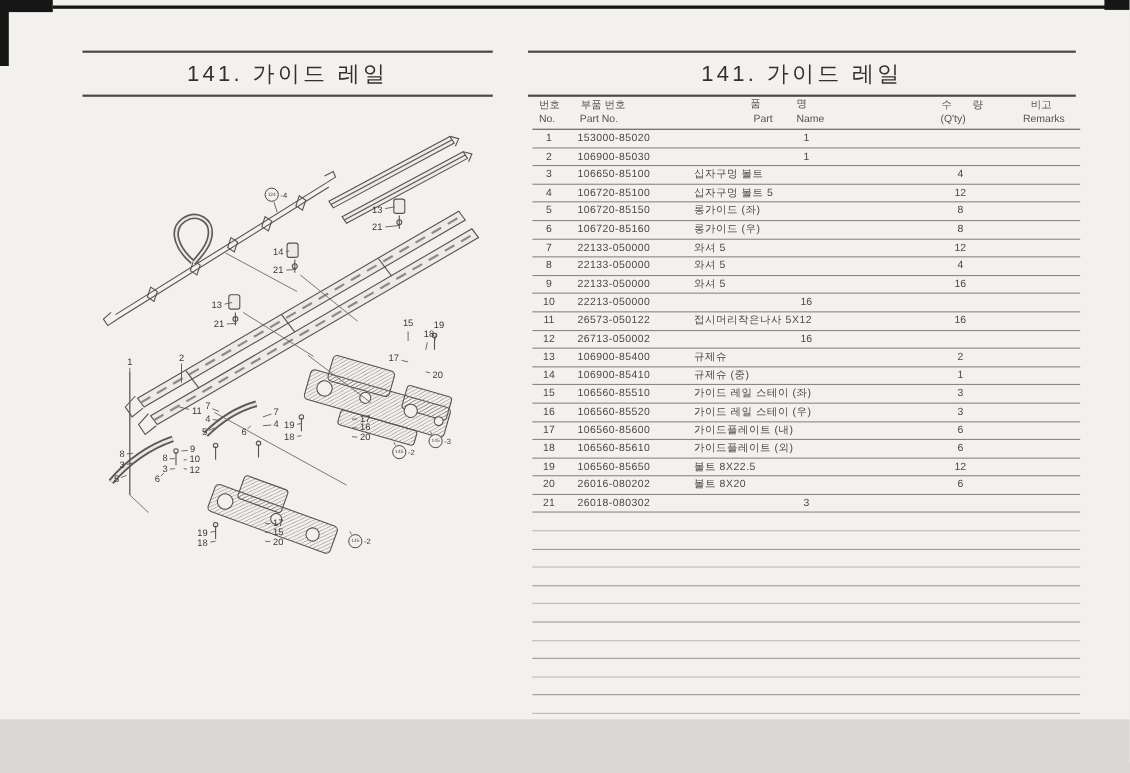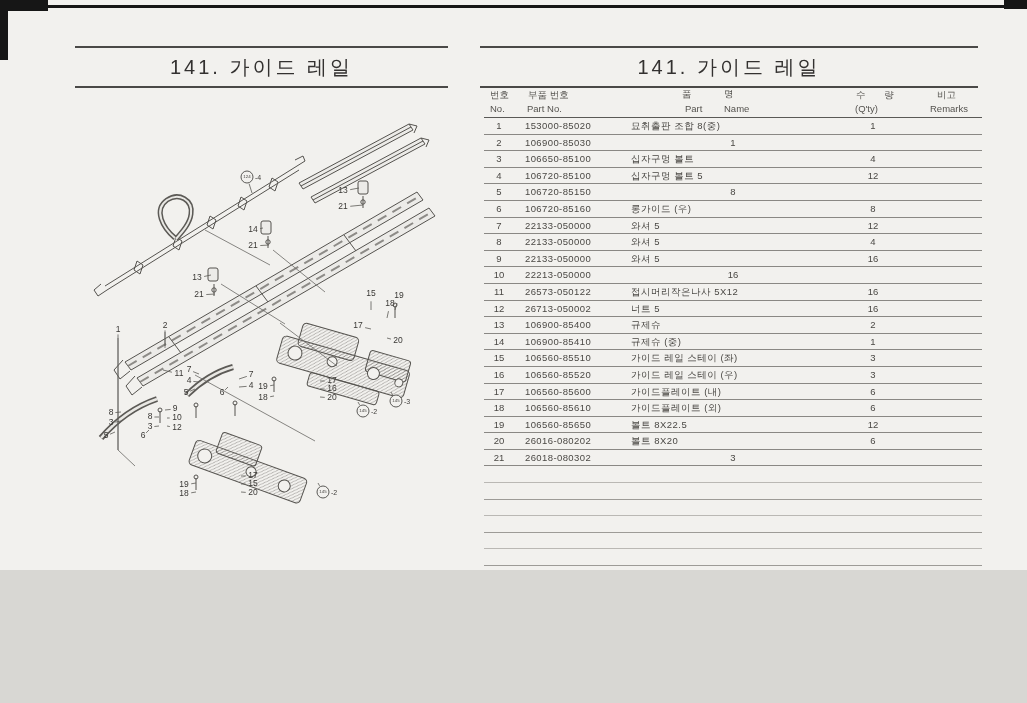--- a/index.html
+++ b/index.html
@@ -2,21 +2,21 @@
 <html><head>
 <meta charset="utf-8">
 <style>
   html,body{margin:0;padding:0;}
   body{
     background:#d8d7d3;
     font-family:"Liberation Sans","DejaVu Sans",sans-serif;
     -webkit-font-smoothing:antialiased;
   }
   .sheet{
-    position:relative;width:1027px;height:570px;
+    position:relative;width:1027px;height:654px;
     background:#f2f1ee;overflow:hidden;color:#45433f;
   }
   
   .scan{position:absolute;background:#161616;}
   
   .title-block{position:absolute;border-top:2px solid #4a4947;border-bottom:2px solid #4a4947;
     display:flex;align-items:center;justify-content:center;}
   .title-block .t{font-size:20px;letter-spacing:3px;color:#333130;}
   
   .tbl{position:absolute;left:484px;top:84px;width:498px;}
@@ -360,21 +360,20 @@
       <span style="left:240px;top:19px">Name</span>
       <span style="left:372px;top:5px;letter-spacing:8px">수 량</span>
       <span style="left:371px;top:19px">(Q'ty)</span>
       <span style="left:453px;top:5px">비고</span>
       <span style="left:446px;top:19px">Remarks</span>
     </div>
     <div>
         <div class="tbl-row">
           <div class="c-no">1</div>
           <div class="c-pn">153000-85020</div>
-          <div class="c-name">묘취출판 조합 8(중)</div>
           <div class="c-qty">1</div>
           <div class="c-rem"></div>
         </div>
         <div class="tbl-row">
           <div class="c-no">2</div>
           <div class="c-pn">106900-85030</div>
           <div class="c-qty">1</div>
           <div class="c-rem"></div>
         </div>
         <div class="tbl-row">
@@ -387,20 +386,21 @@
         <div class="tbl-row">
           <div class="c-no">4</div>
           <div class="c-pn">106720-85100</div>
           <div class="c-name">십자구멍 볼트 5</div>
           <div class="c-qty">12</div>
           <div class="c-rem"></div>
         </div>
         <div class="tbl-row">
           <div class="c-no">5</div>
           <div class="c-pn">106720-85150</div>
+          <div class="c-name">롱가이드 (좌)</div>
           <div class="c-qty">8</div>
           <div class="c-rem"></div>
         </div>
         <div class="tbl-row">
           <div class="c-no">6</div>
           <div class="c-pn">106720-85160</div>
           <div class="c-name">롱가이드 (우)</div>
           <div class="c-qty">8</div>
           <div class="c-rem"></div>
         </div>
@@ -434,21 +434,20 @@
         <div class="tbl-row">
           <div class="c-no">11</div>
           <div class="c-pn">26573-050122</div>
           <div class="c-name">접시머리작은나사 5X12</div>
           <div class="c-qty">16</div>
           <div class="c-rem"></div>
         </div>
         <div class="tbl-row">
           <div class="c-no">12</div>
           <div class="c-pn">26713-050002</div>
-          <div class="c-name">너트 5</div>
           <div class="c-qty">16</div>
           <div class="c-rem"></div>
         </div>
         <div class="tbl-row">
           <div class="c-no">13</div>
           <div class="c-pn">106900-85400</div>
           <div class="c-name">규제슈</div>
           <div class="c-qty">2</div>
           <div class="c-rem"></div>
         </div>

